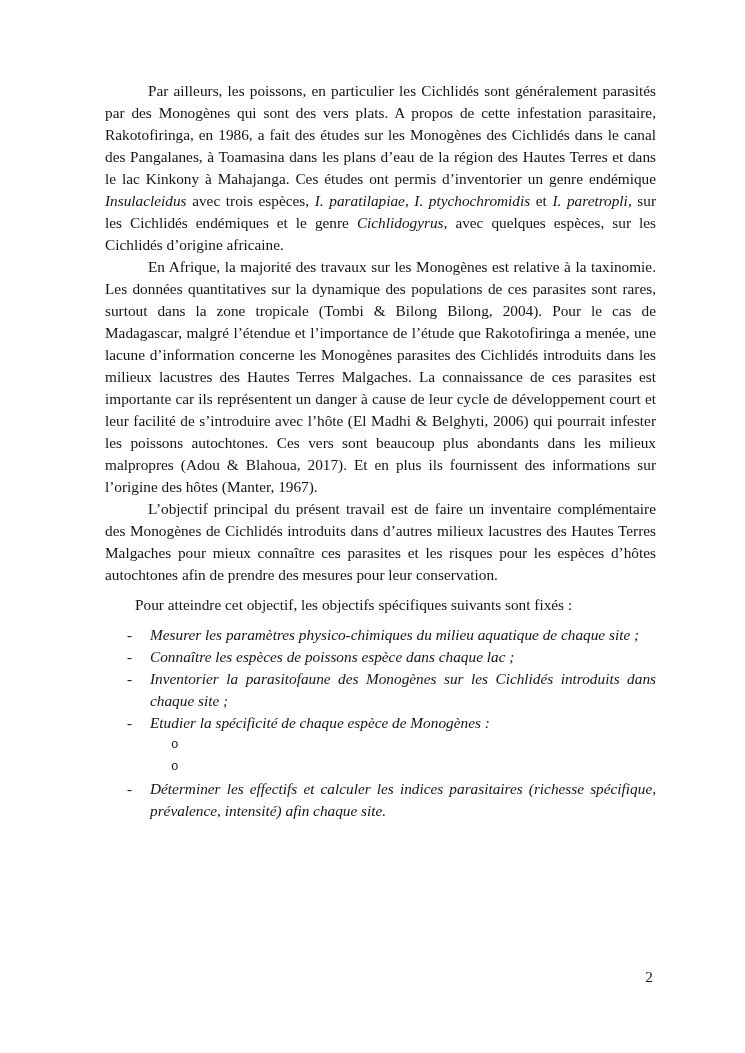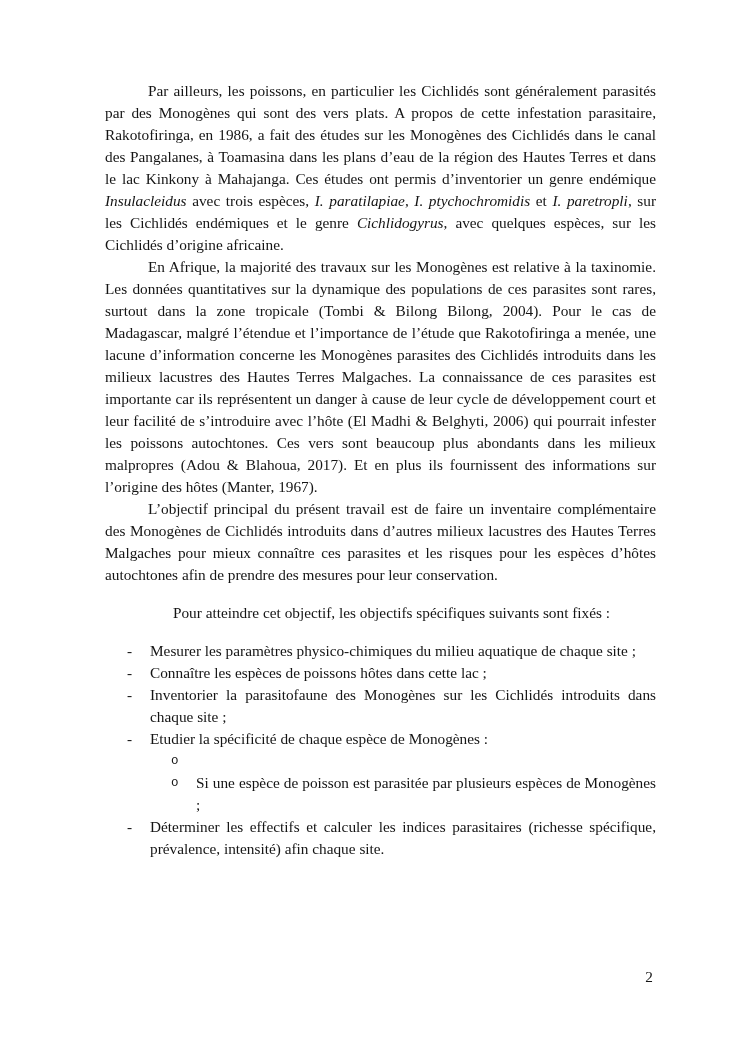--- a/index.html
+++ b/index.html
@@ -19,22 +19,22 @@
     line-height: 22px;
     color: #141414;
   }
   .doc-body { width: 551px; }
   p.para {
     margin: 0;
     text-align: justify;
     text-indent: 43px;
   }
   p.intro {
-    margin: 16px;
-    text-align: center;
+    margin: 8px;
+    text-align: left;
     padding-left: 22px;
   }
   .bullet, .subbullet {
     display: flex;
     align-items: flex-start;
   }
   .bullet { padding-left: 22px; }
   .subbullet { padding-left: 66px; }
   .bullet > .marker {
     flex: 0 0 23px;
@@ -42,20 +42,21 @@
   }
   .subbullet > .marker {
     flex: 0 0 25px;
     width: 25px;
     font-family: "Liberation Mono", "DejaVu Sans Mono", monospace;
     font-size: 12.5px;
   }
   .btext {
     flex: 1 1 auto;
     text-align: justify;
+    font-style: italic;
   }
   .it { font-style: italic; }
   .page-number {
     position: absolute;
     right: 92px;
     top: 966px;
     font-size: 15.3px;
     color: #141414;
   }
 </style>
@@ -67,36 +68,35 @@
       <p class="para"><span>Par ailleurs, les poissons, en particulier les Cichlidés sont généralement parasités par des Monogènes qui sont des vers plats. A propos de cette infestation parasitaire, Rakotofiringa, en 1986, a fait des études sur les Monogènes des Cichlidés dans le canal des Pangalanes, à Toamasina dans les plans d’eau de la région des Hautes Terres et dans le lac Kinkony à Mahajanga. Ces études ont permis d’inventorier un genre endémique </span><span class="it">Insulacleidus</span><span> avec trois espèces, </span><span class="it">I. paratilapiae</span><span>, </span><span class="it">I. ptychochromidis</span><span> et </span><span class="it">I. paretropli</span><span>, sur les Cichlidés endémiques et le genre </span><span class="it">Cichlidogyrus</span><span>, avec quelques espèces, sur les Cichlidés d’origine africaine.</span></p>
       <p class="para"><span>En Afrique, la majorité des travaux sur les Monogènes est relative à la taxinomie. Les données quantitatives sur la dynamique des populations de ces parasites sont rares, surtout dans la zone tropicale (Tombi &amp; Bilong Bilong, 2004). Pour le cas de Madagascar, malgré l’étendue et l’importance de l’étude que Rakotofiringa a menée, une lacune d’information concerne les Monogènes parasites des Cichlidés introduits dans les milieux lacustres des Hautes Terres Malgaches. La connaissance de ces parasites est importante car ils représentent un danger à cause de leur cycle de développement court et leur facilité de s’introduire avec l’hôte (El Madhi &amp; Belghyti, 2006) qui pourrait infester les poissons autochtones. Ces vers sont beaucoup plus abondants dans les milieux malpropres (Adou &amp; Blahoua, 2017). Et en plus ils fournissent des informations sur l’origine des hôtes (Manter, 1967).</span></p>
       <p class="para"><span>L’objectif principal du présent travail est de faire un inventaire complémentaire des Monogènes de Cichlidés introduits dans d’autres milieux lacustres des Hautes Terres Malgaches pour mieux connaître ces parasites et les risques pour les espèces d’hôtes autochtones afin de prendre des mesures pour leur conservation.</span></p>
       <p class="intro"><span>Pour atteindre cet objectif, les objectifs spécifiques suivants sont fixés :</span></p>
       <div class="bullet">
         <span class="marker">-</span>
         <div class="btext"><span>Mesurer les paramètres physico-chimiques du milieu aquatique de chaque site ;</span></div>
       </div>
       <div class="bullet">
         <span class="marker">-</span>
-        <div class="btext"><span>Connaître les espèces de poissons hôtes dans cette lac ;</span></div>
+        <div class="btext"><span>Connaître les espèces de poissons espèce dans chaque lac ;</span></div>
       </div>
       <div class="bullet">
         <span class="marker">-</span>
         <div class="btext"><span>Inventorier la parasitofaune des Monogènes sur les Cichlidés introduits dans chaque site ;</span></div>
       </div>
       <div class="bullet">
         <span class="marker">-</span>
         <div class="btext"><span>Etudier la spécificité de chaque espèce de Monogènes :</span></div>
       </div>
       <div class="subbullet">
         <span class="marker">o</span>
       </div>
       <div class="subbullet">
         <span class="marker">o</span>
-        <div class="btext"><span>Si une espèce de poisson est parasitée par plusieurs espèces de Monogènes ;</span></div>
       </div>
       <div class="bullet">
         <span class="marker">-</span>
         <div class="btext"><span>Déterminer les effectifs et calculer les indices parasitaires (richesse spécifique, prévalence, intensité) afin chaque site.</span></div>
       </div>
     </div>
   <div class="page-number">2</div>
 </div>
 
 </body></html>

